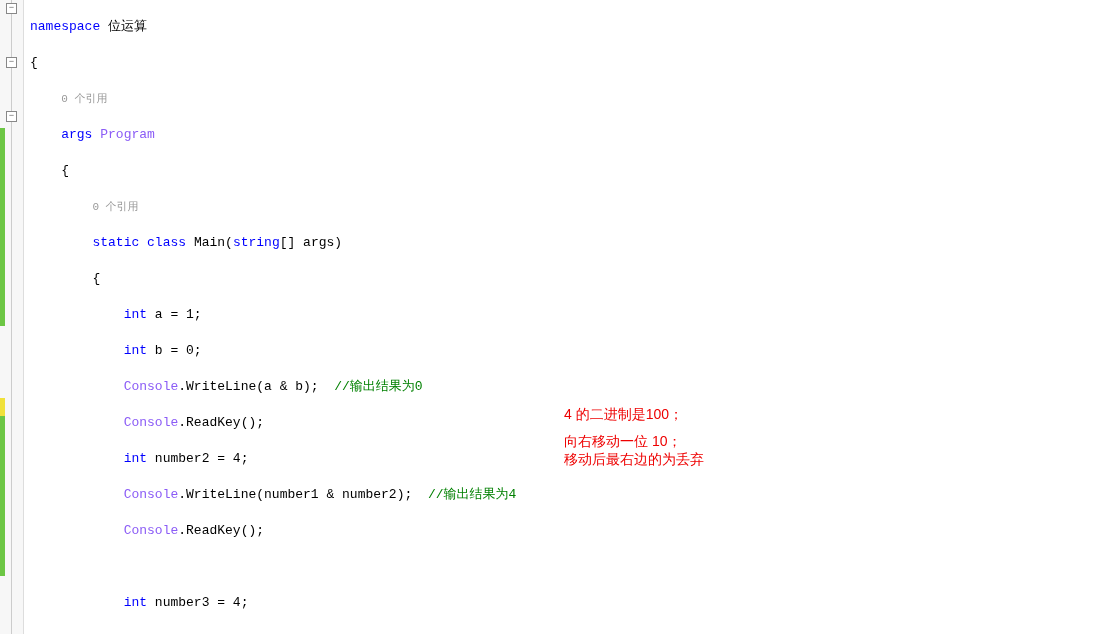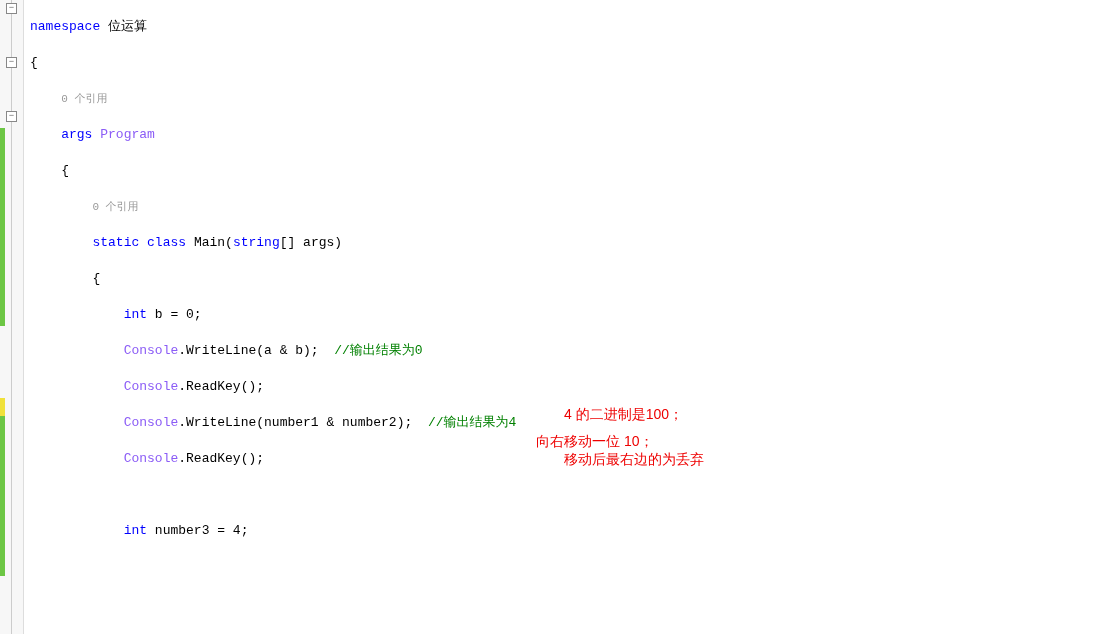--- a/index.html
+++ b/index.html
@@ -85,23 +85,25 @@
 
 <div class="editor">
 <div class="code-line"><span class="kw">namespace</span> <span>位运算</span></div>
 <div class="code-line"><span>{</span></div>
 <div class="code-line">    <span class="ref-hint">0 个引用</span></div>
 <div class="code-line">    <span class="kw">args</span> <span class="type">Program</span></div>
 <div class="code-line">    <span>{</span></div>
 <div class="code-line">        <span class="ref-hint">0 个引用</span></div>
 <div class="code-line">        <span class="kw">static</span> <span class="kw">class</span> <span>Main</span><span>(</span><span class="kw">string</span><span>[] args)</span></div>
 <div class="code-line">        <span>{</span></div>
+<div class="code-line">            <span class="kw">int</span><span> a = 1;</span></div>
 <div class="code-line">            <span class="kw">int</span><span> b = 0;</span></div>
 <div class="code-line">            <span class="type">Console</span><span>.WriteLine(a &amp; b);  </span><span class="comment">//输出结果为0</span></div>
 <div class="code-line">            <span class="type">Console</span><span>.ReadKey();</span></div>
+<div class="code-line">            <span class="kw">int</span><span> number2 = 4;</span></div>
 <div class="code-line">            <span class="type">Console</span><span>.WriteLine(number1 &amp; number2);  </span><span class="comment">//输出结果为4</span></div>
 <div class="code-line">            <span class="type">Console</span><span>.ReadKey();</span></div>
 <div class="code-line"></div>
 <div class="code-line">            <span class="kw">int</span><span> number3 = 4;</span></div>
 
 
 
 
 
 
@@ -109,15 +111,15 @@
 
 
 
 
 
 
 
 
 
 <div class="annotation" style="top:405px;left:540px">4 的二进制是100；</div>
-<div class="annotation" style="top:432px;left:512px">向右移动一位 10；</div>
+<div class="annotation" style="top:432px;left:540px">向右移动一位 10；</div>
 <div class="annotation" style="top:450px;left:540px">移动后最右边的为丢弃</div>
 </div>
 
 </body></html>

